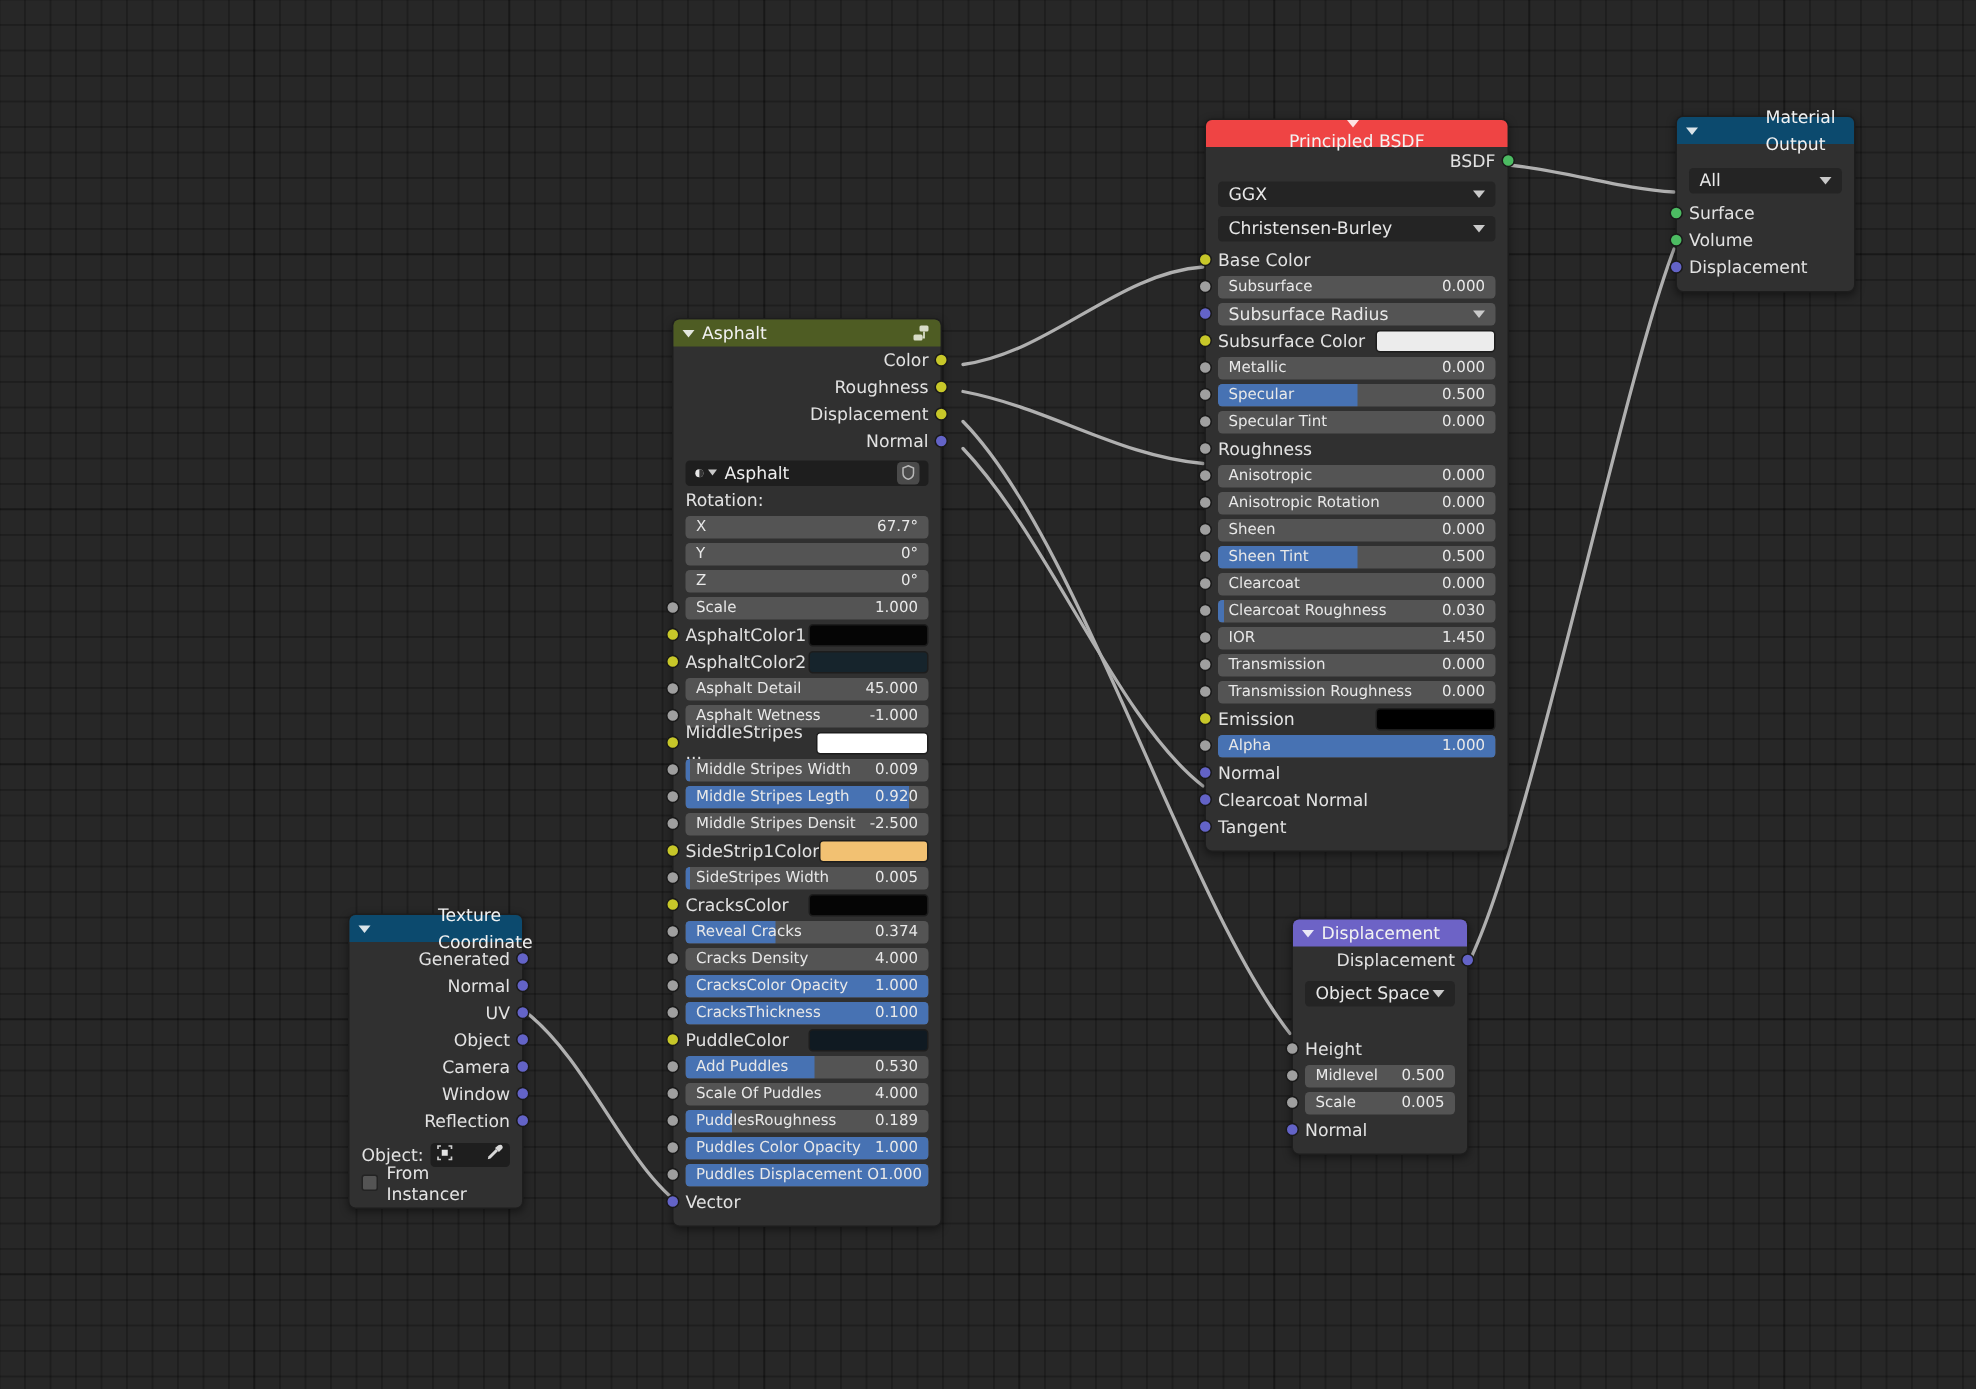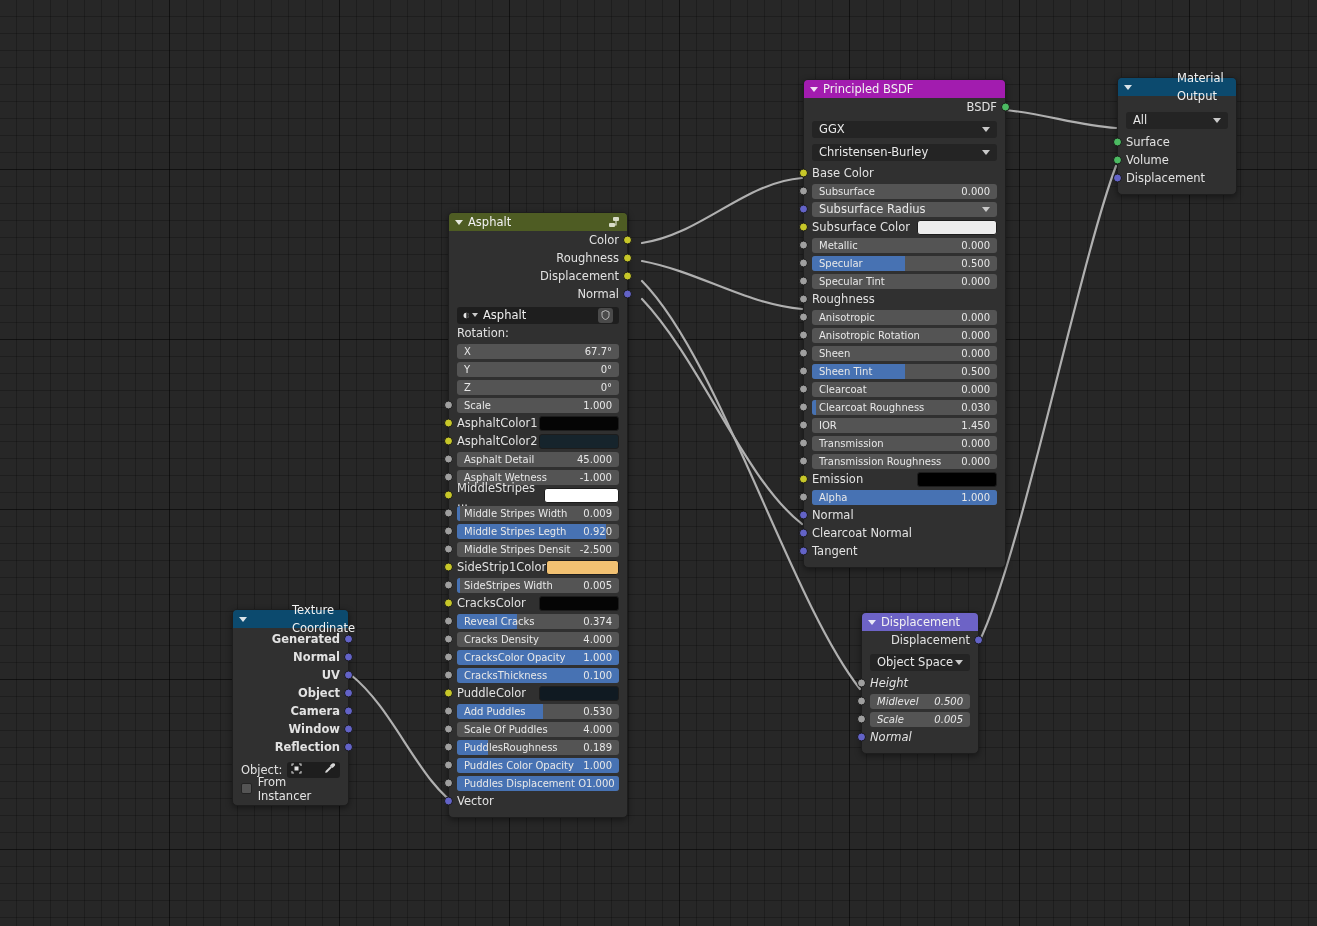--- a/index.html
+++ b/index.html
@@ -42,21 +42,21 @@
     display:flex; align-items:center;
     position:relative;
   }
   .hdr-tri {
     width:0;height:0;
     border-left:4px solid transparent;
     border-right:4px solid transparent;
     border-top:5px solid rgba(255,255,255,0.85);
     margin-right:5px;
   }
-  .hdr-green  { background:#a21caf; }
+  .hdr-green  { background:#ef4444;flex-direction:column; }
   .hdr-red    { background:#0c4a6e;gap:40px; }
   .hdr-purple { background:#6d63c6; }
   .hdr-olive  { background:#4e5c23; }
   .grp-icon{ position:absolute; right:6px; top:3px; width:13px;height:13px; }
 
   
   .row { position:relative; height:18px; display:flex; align-items:center; padding:0 8px; }
   .row.tall { height:20px; }
   .sock {
     position:absolute; width:9px;height:9px;border-radius:50%;
@@ -557,21 +557,21 @@
         <span class="in-label">Displacement</span>
       </div>
     </div>
 </div>
 
 <div class="node" id="node-texcoord" style="left:232px; top:609px; width:117px;">
   <div class="node-header hdr-red">
     <span class="hdr-tri"></span>
     <span>Texture Coordinate</span>
   </div>
-  <div id="texcoord-outputs" style="margin-top:2px;font-weight:bold;">
+  <div id="texcoord-outputs" style="margin-top:2px;">
       <div class="row">
         <span class="out-label">Generated</span>
         <span class="sock out s-blue"></span>
       </div>
       <div class="row">
         <span class="out-label">Normal</span>
         <span class="sock out s-blue"></span>
       </div>
       <div class="row">
         <span class="out-label">UV</span>
@@ -628,21 +628,21 @@
         <span class="out-label">Displacement</span>
         <span class="sock out s-blue"></span>
       </div>
     </div>
   <div class="row tall" style="margin-top:3px;">
     <div class="dropdown">
       <span>Object Space</span>
       <span class="chev"></span>
     </div>
   </div>
-  <div id="displacement-inputs" style="margin-top:2px;font-style:italic;">
+  <div id="displacement-inputs" style="margin-top:18px;">
       <div class="row">
         <span class="sock in s-grey"></span>
         <span class="in-label">Height</span>
       </div>
       <div class="row">
         <span class="sock in s-grey"></span>
         <div class="w">
           <span class="wl">Midlevel</span>
           <span class="wv">0.500</span>
         </div>

